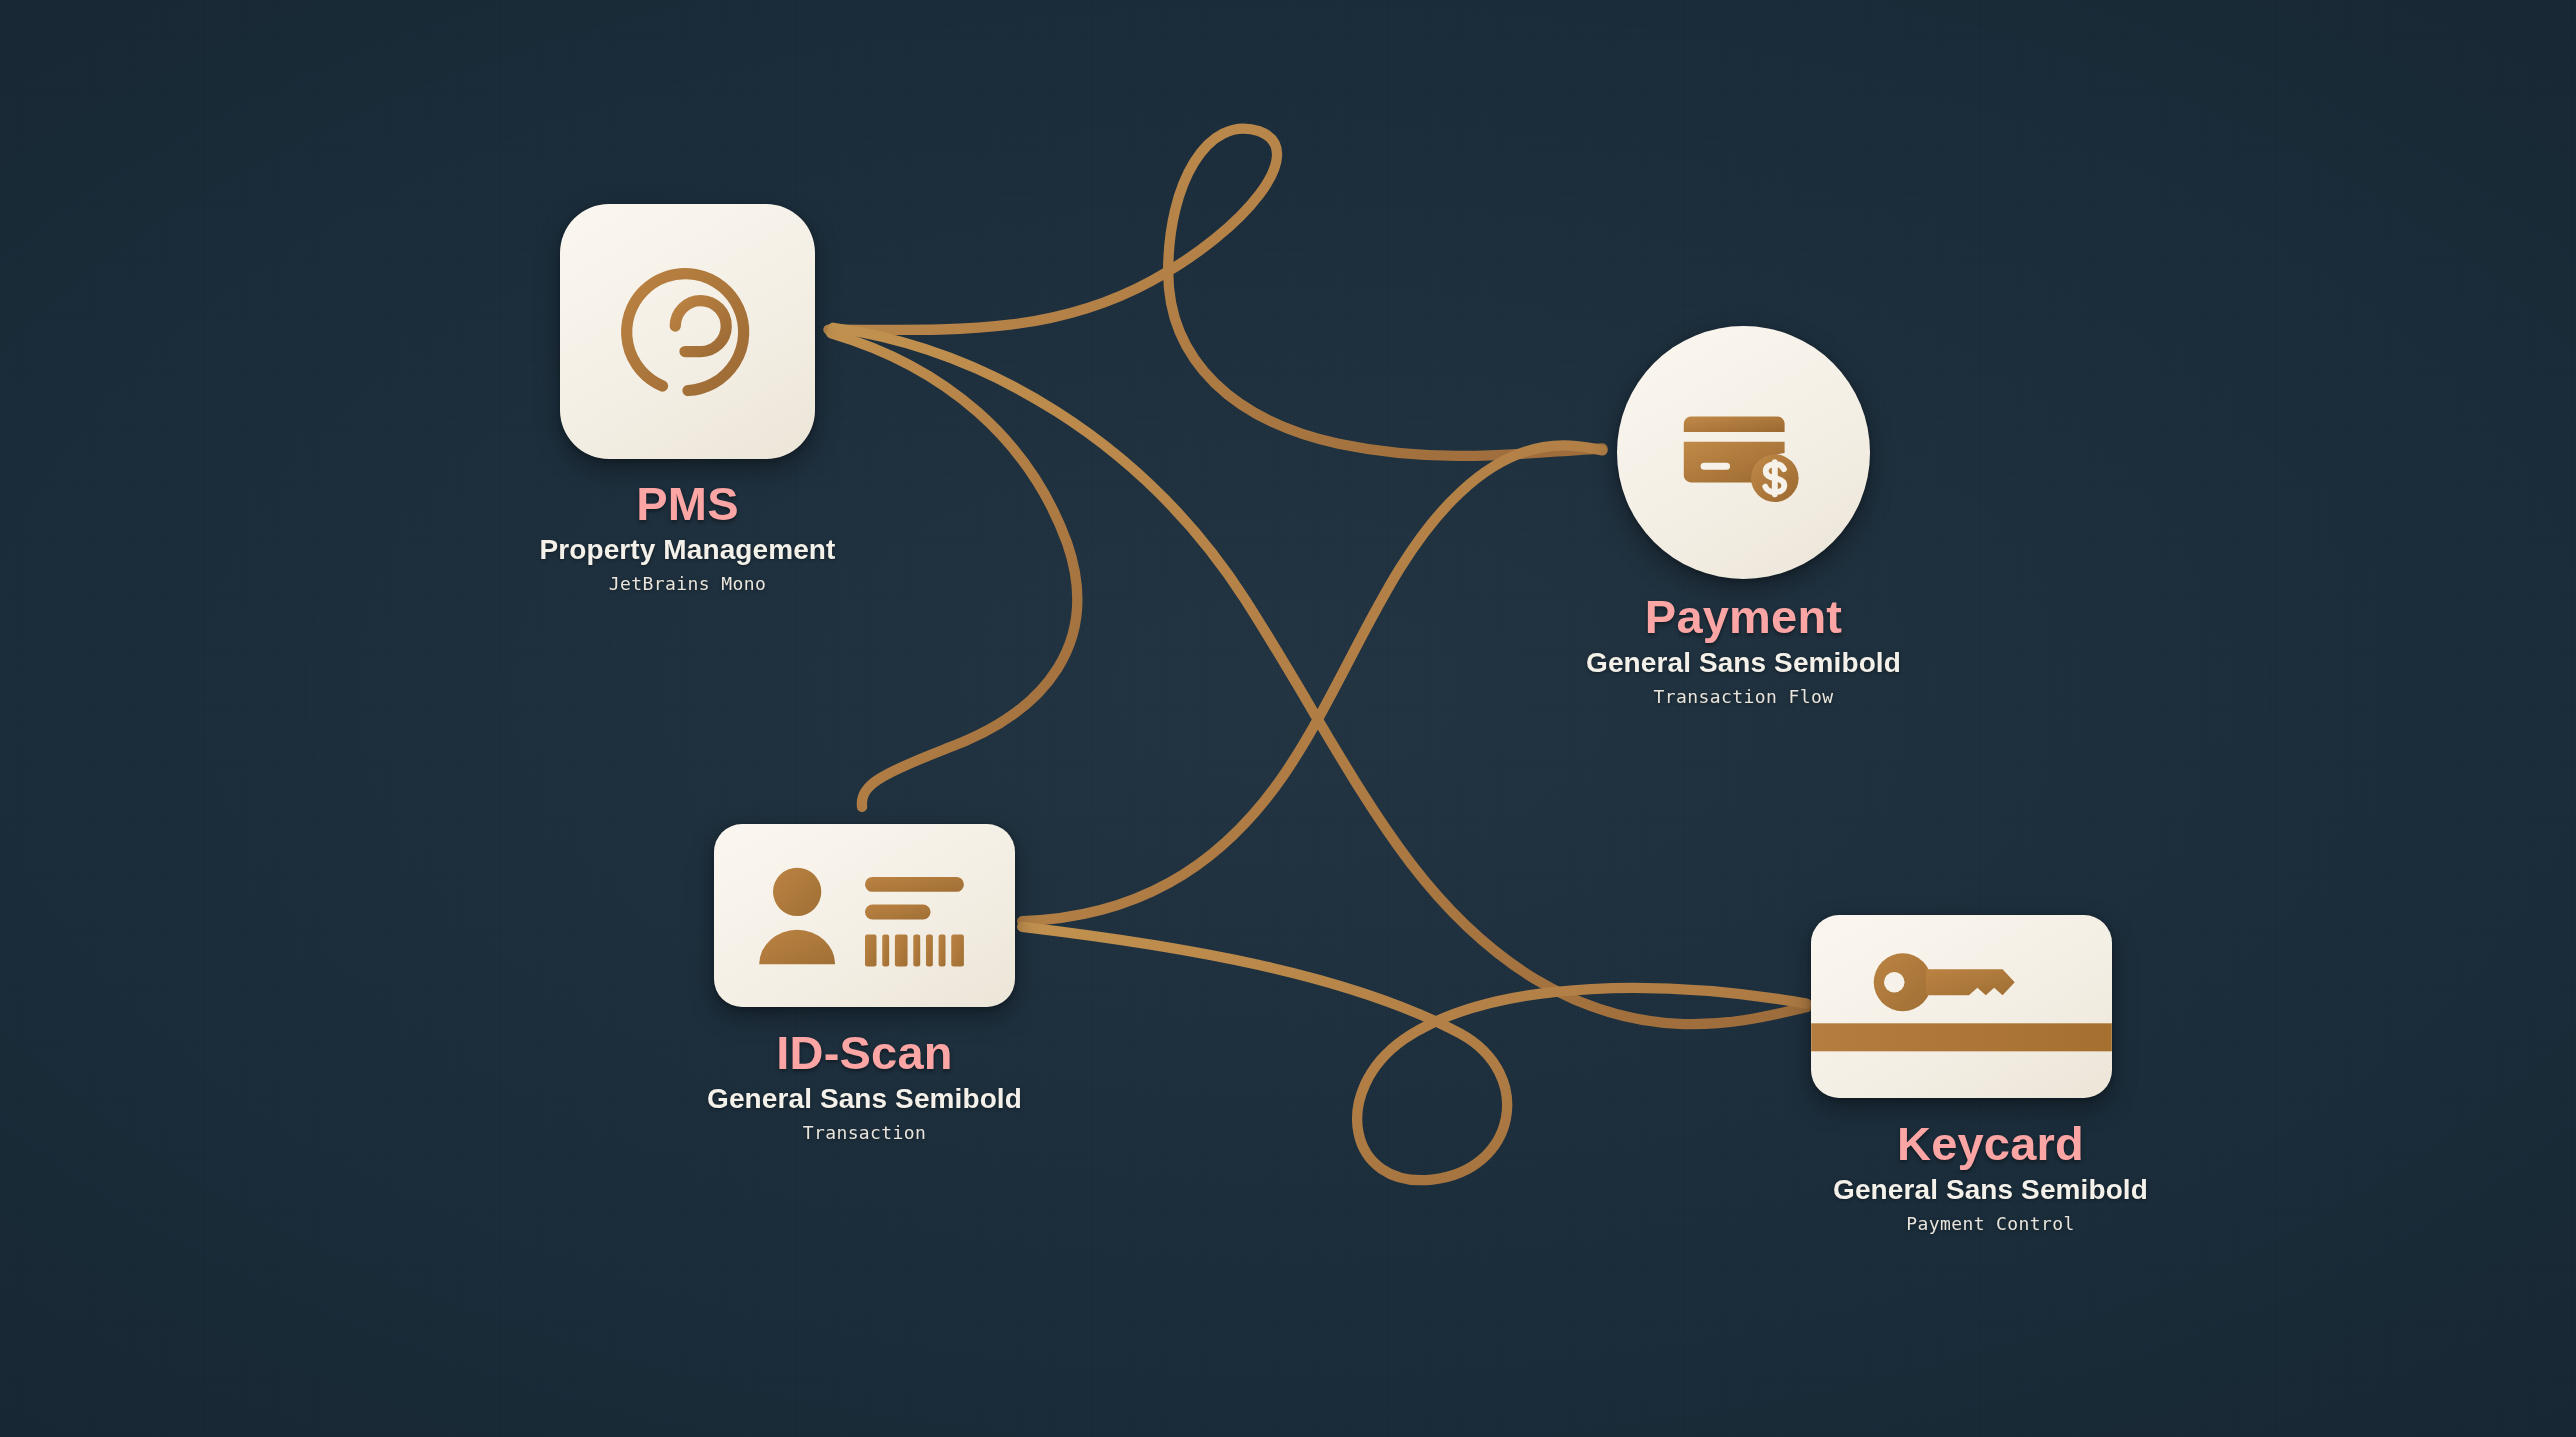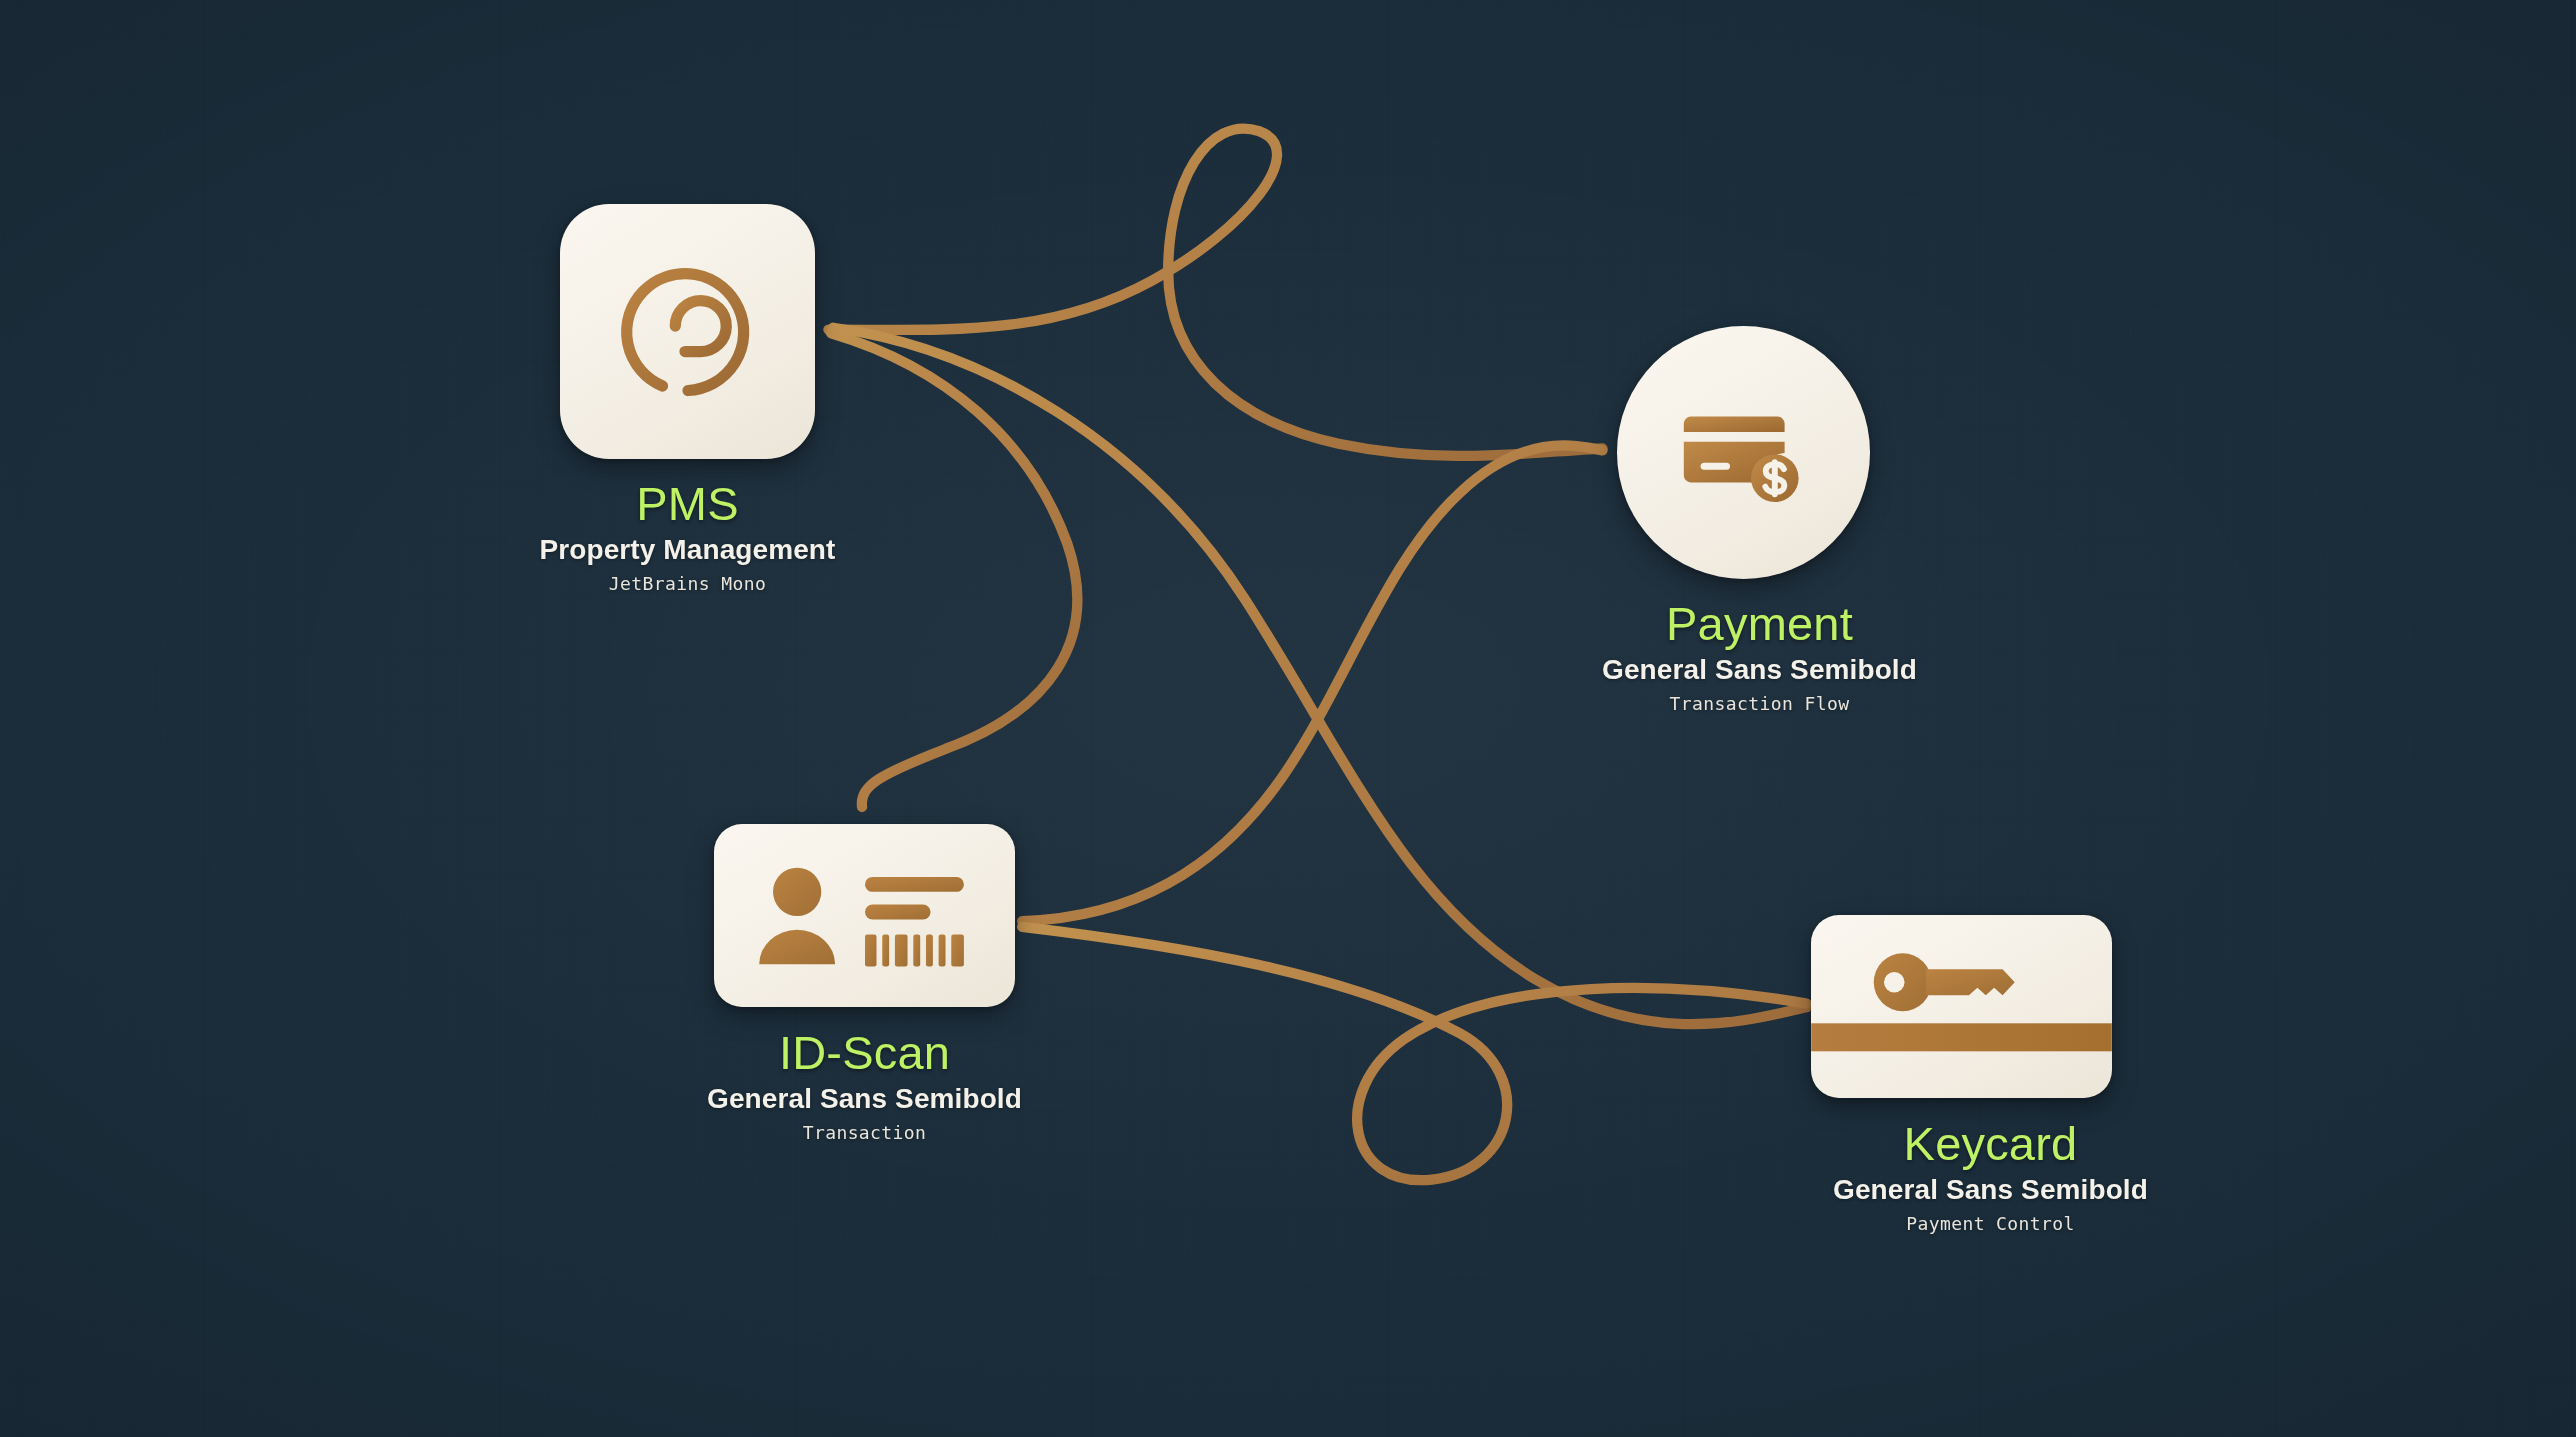--- a/index.html
+++ b/index.html
@@ -42,22 +42,22 @@
     background: linear-gradient(150deg, #fbf7f0 0%, #f4efe5 55%, #ece5d8 100%);
     box-shadow: 0 9.4px 24px rgba(0,0,0,.34), 0 1.9px 5.6px rgba(0,0,0,.22);
     display: flex; align-items: center; justify-content: center;
   }
   .tile.squircle { border-radius: 49px; }
   .tile.circle   { border-radius: 50%; }
   .tile.card     { border-radius: 28px; overflow: hidden; }
 
   .labels { position: absolute; left: 50%; transform: translateX(-50%); text-align: center; white-space: nowrap; }
   .lbl-title {
-    font-size: 47px; font-weight: 400; letter-spacing: 0.2px;
-    color: #bef264; line-height: 1.06;
+    font-size: 47px; font-weight: 700; letter-spacing: 0.2px;
+    color: #fca5a5; line-height: 1.06;
     text-shadow: 0 1.9px 4.7px rgba(0,0,0,.45);
   }
   .lbl-sub {
     font-size: 28px; font-weight: 700; letter-spacing: 0.1px;
     color: #f4f1ea; line-height: 1.5;
     text-shadow: 0 0.9px 3.7px rgba(0,0,0,.4);
   }
   .lbl-meta {
     font-family: "DejaVu Sans Mono", "Liberation Mono", monospace;
     font-size: 18px; font-weight: 400; letter-spacing: 0.4px;
@@ -149,21 +149,21 @@
 
         <path d="M 7 42 h 72 v 8 a 17.5 17.5 0 0 0 -16 21 h -51 a 5 5 0 0 1 -5 -5 z" fill="url(#ccGrad)"></path>
 
         <rect x="19" y="57" width="21" height="5" rx="2.5" fill="#f7f2e9"></rect>
 
         <circle cx="72" cy="68" r="17" fill="url(#ccGrad)"></circle>
 
         <path d="M 72 56.5 v 23 M 78.5 61.5 a 6.5 6 0 0 0 -6.5 -3.5 c -4 0 -6.5 2 -6.5 5 s 2.5 4.2 6.5 5 s 6.8 2 6.8 5 s -2.8 5 -6.8 5 a 7 6 0 0 1 -6.8 -4" fill="none" stroke="#f7f2e9" stroke-width="4.2" stroke-linecap="round" stroke-linejoin="round"></path>
       </svg>
     </div>
-    <div class="labels" style="top:273px;margin-left:16px;">
+    <div class="labels" style="top:266px;">
       <div class="lbl-title">Payment</div>
       <div class="lbl-sub">General Sans Semibold</div>
       <div class="lbl-meta">Transaction Flow</div>
     </div>
   </div>
 
   <div class="node" style="left:714px; top:824px; width:301px;">
     <div class="tile card" style="width:301px;height:183px;">
       <svg width="230" height="116" viewBox="0 0 200 100">
         <defs>

